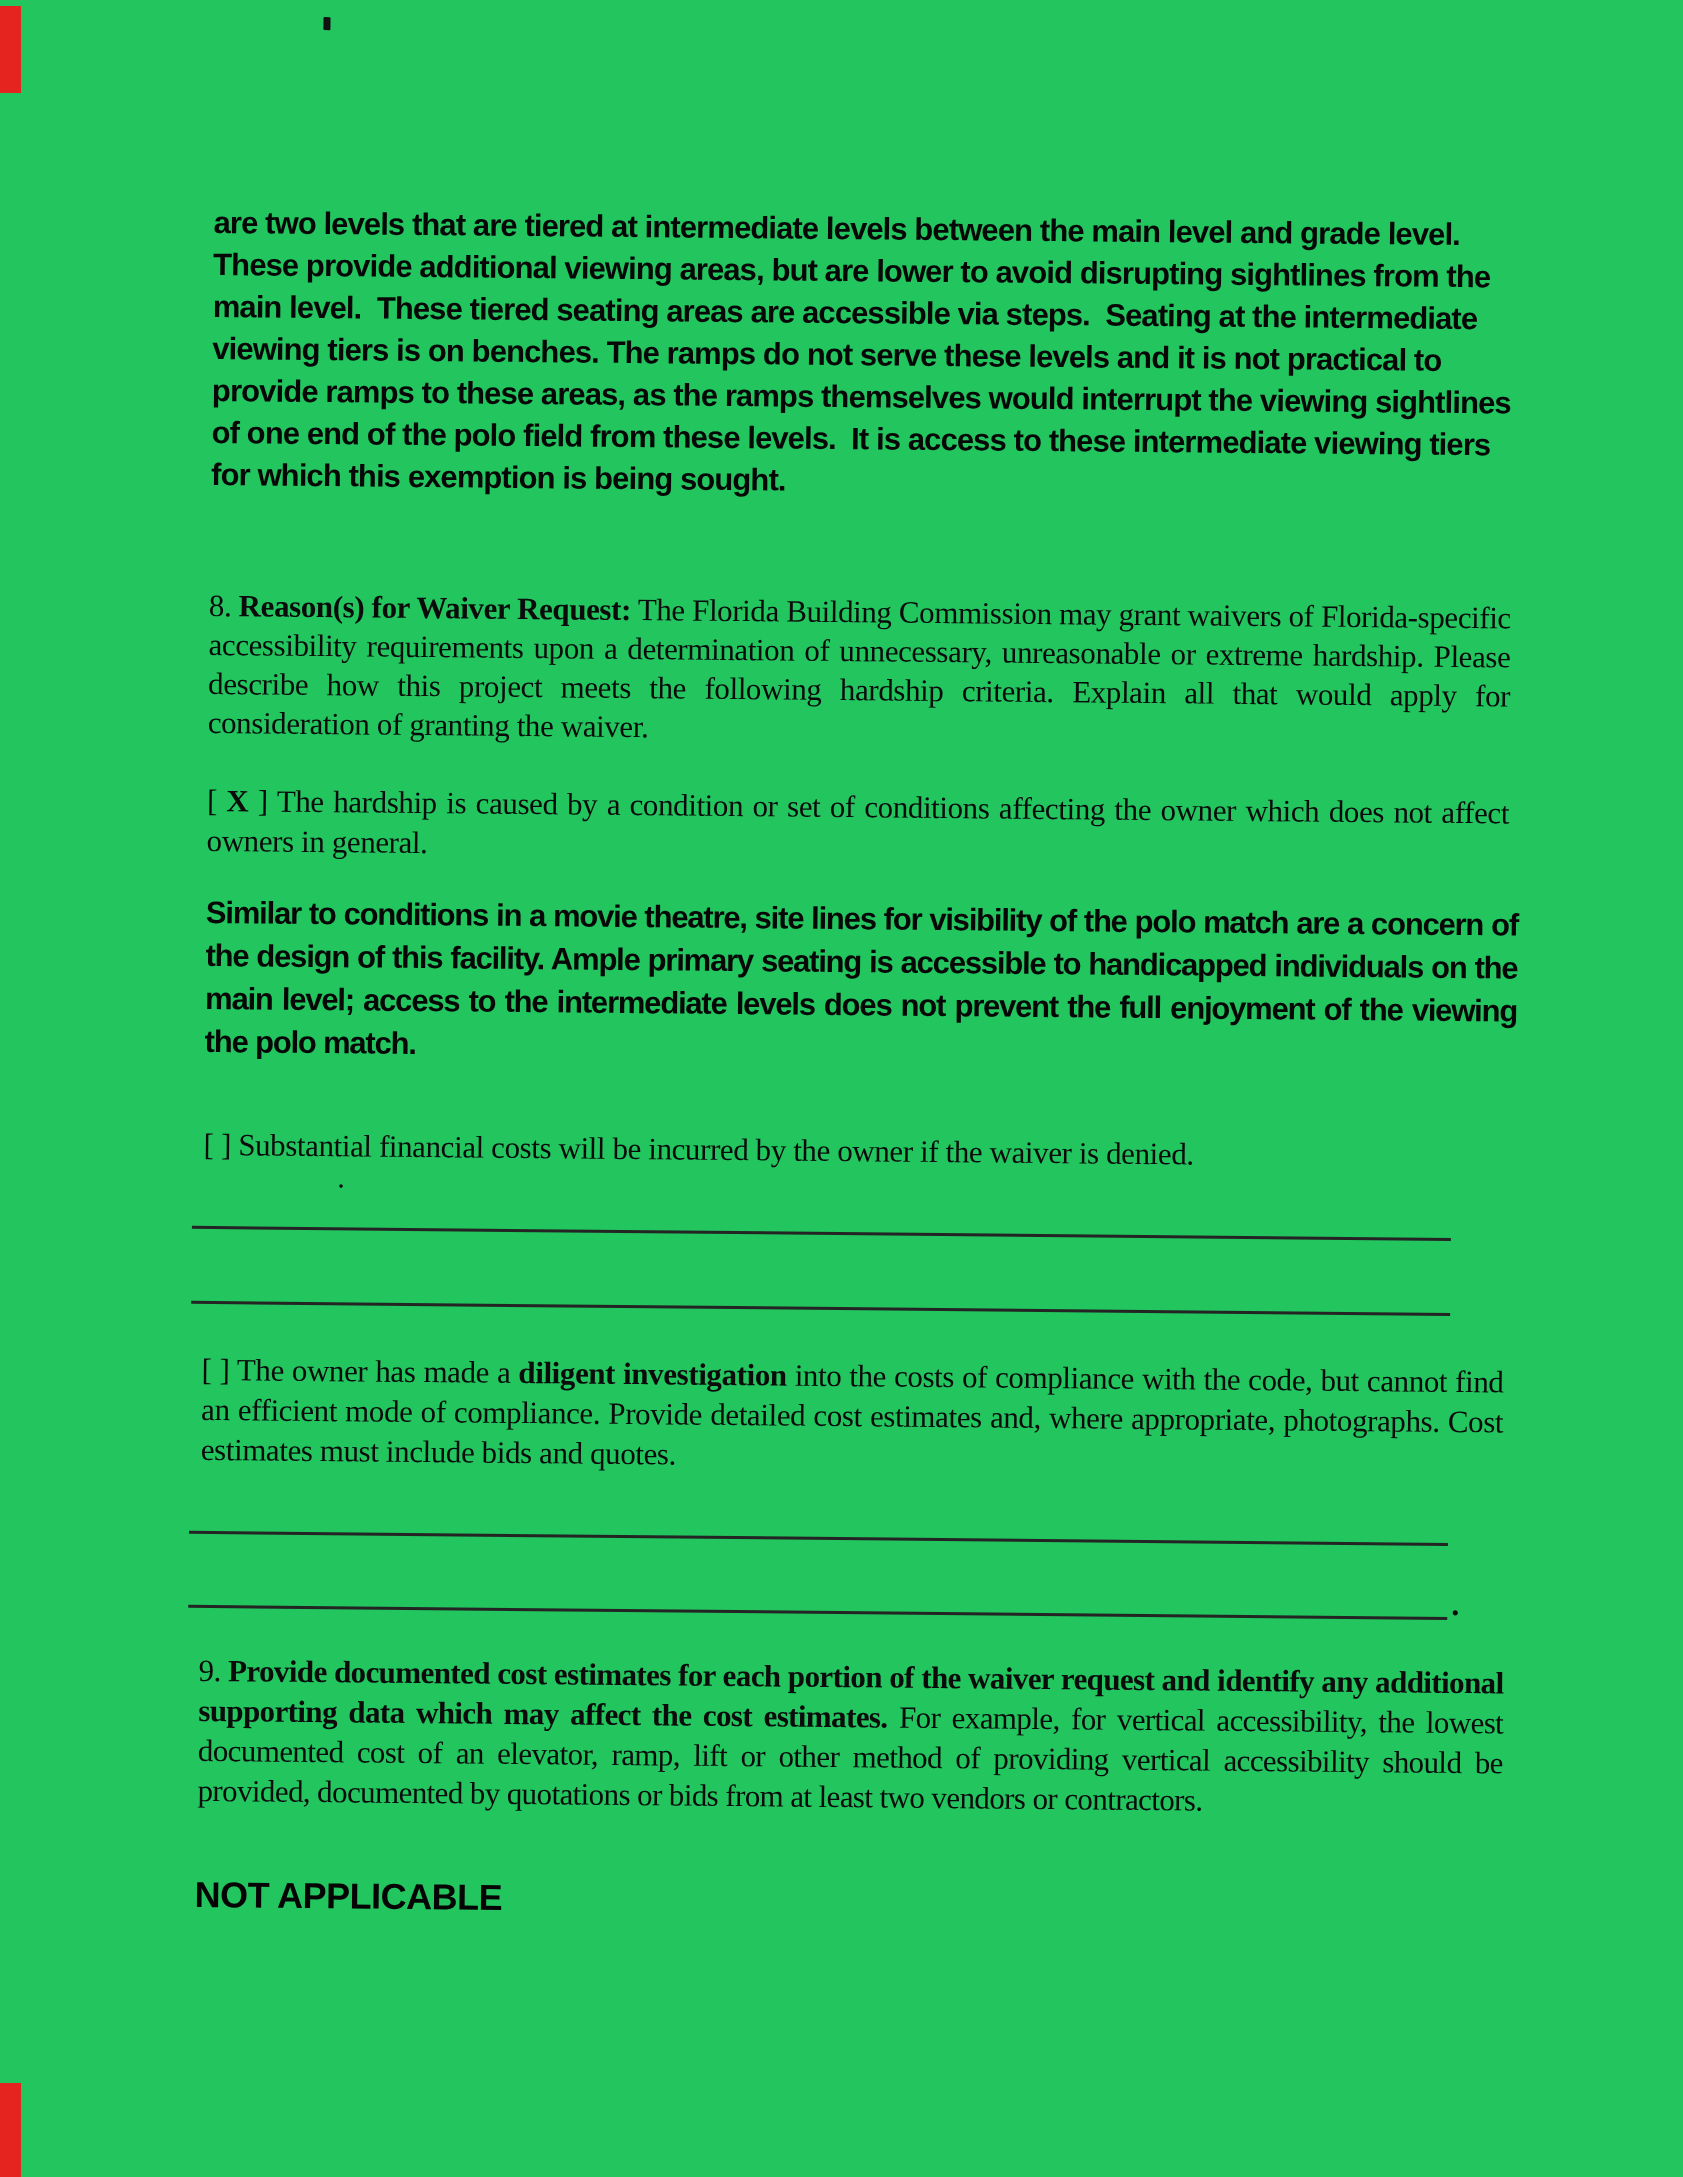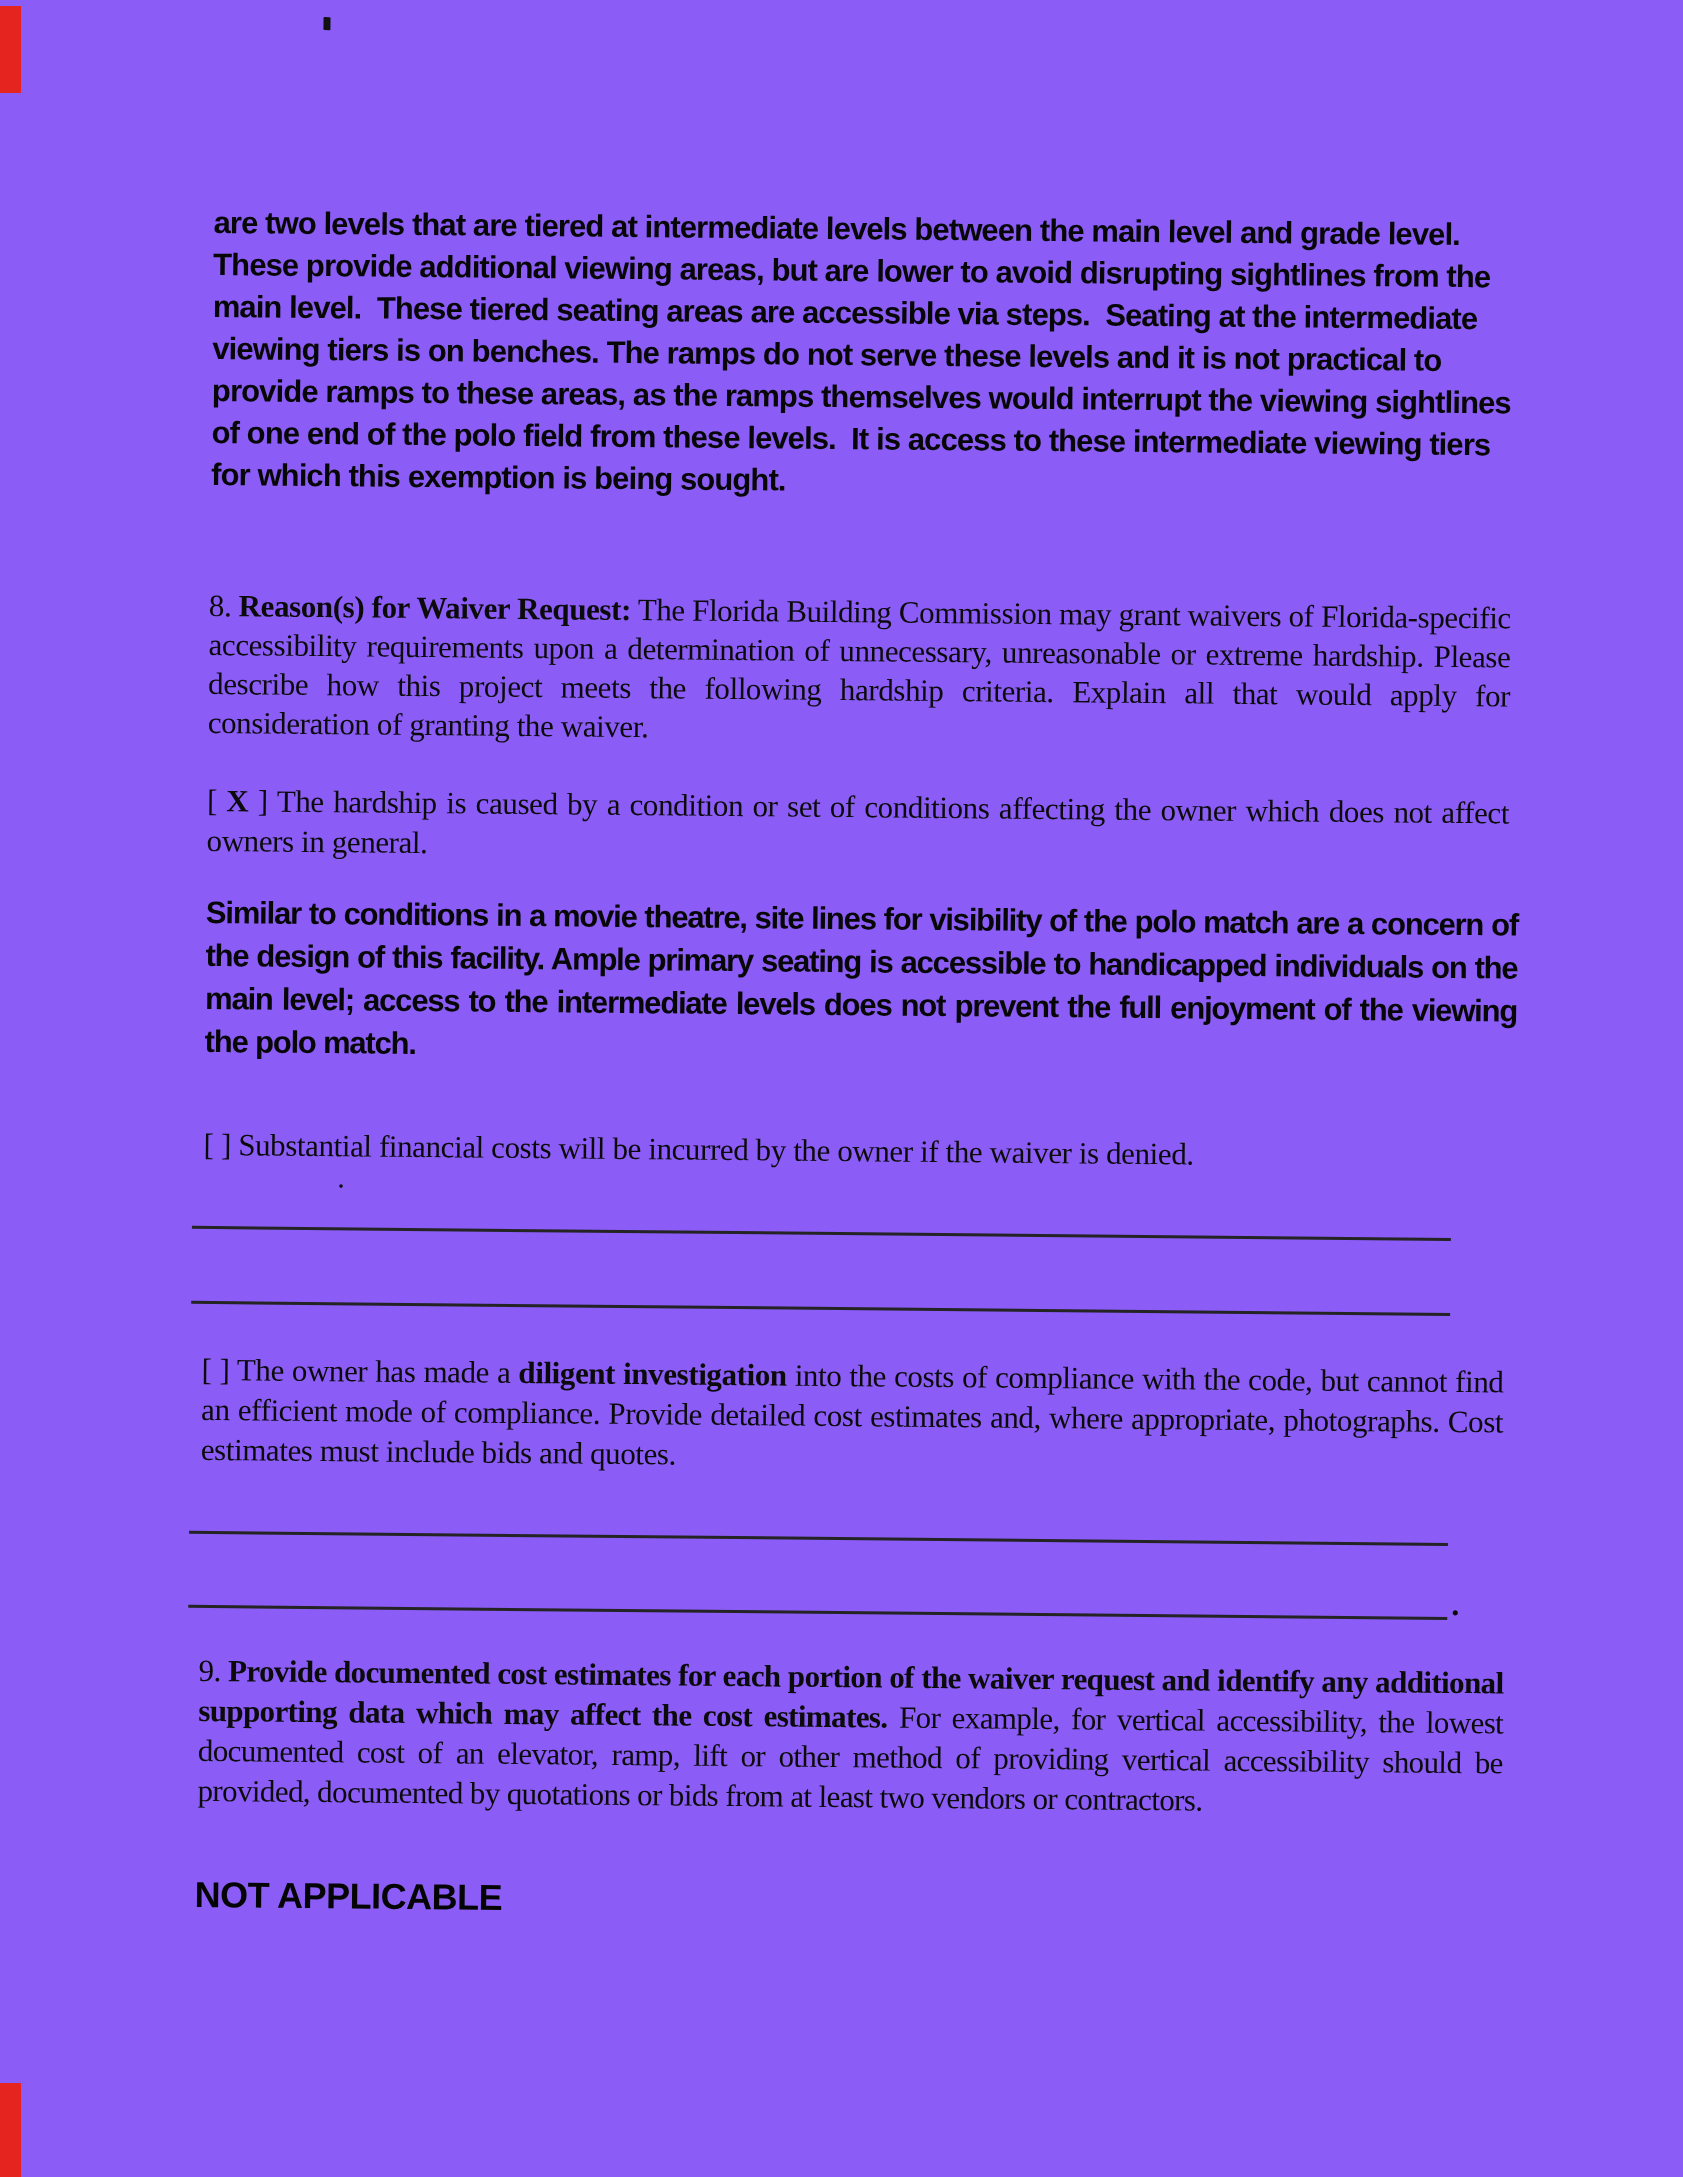--- a/index.html
+++ b/index.html
@@ -4,21 +4,21 @@
 <style>
   html, body {
     margin: 0;
     padding: 0;
     background: #ffffff;
   }
   .page {
     position: relative;
     width: 1683px;
     height: 2177px;
-    background: #8b5cf6;
+    background: #22c55e;
     overflow: hidden;
     color: #0b0b0b;
   }
   .content {
     position: absolute;
     left: 0; top: 0; right: 0; bottom: 0;
     transform: rotate(0.55deg);
     transform-origin: 209px 594px;
   }
   .serif {

